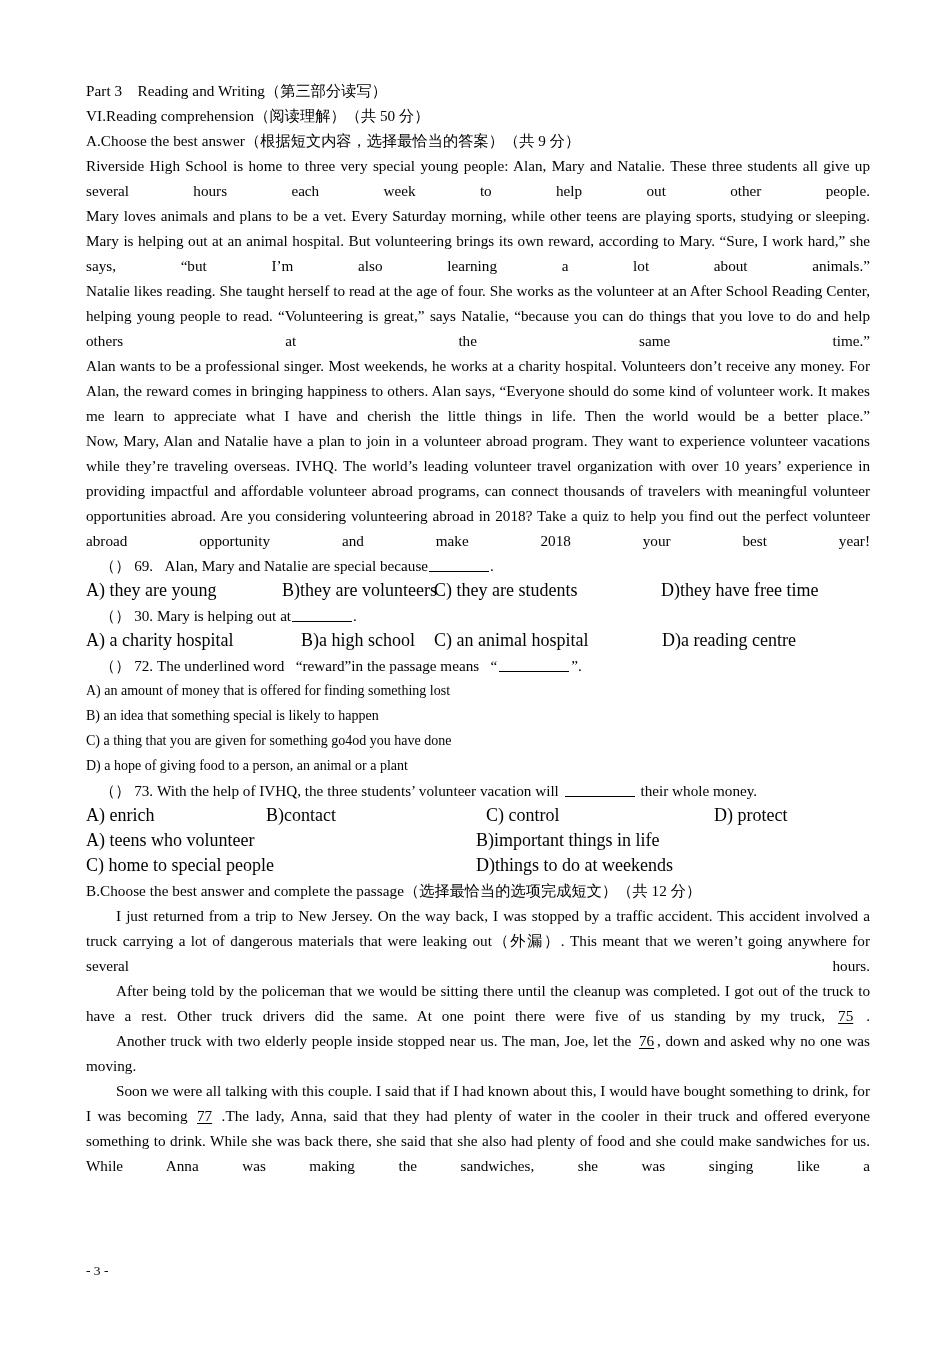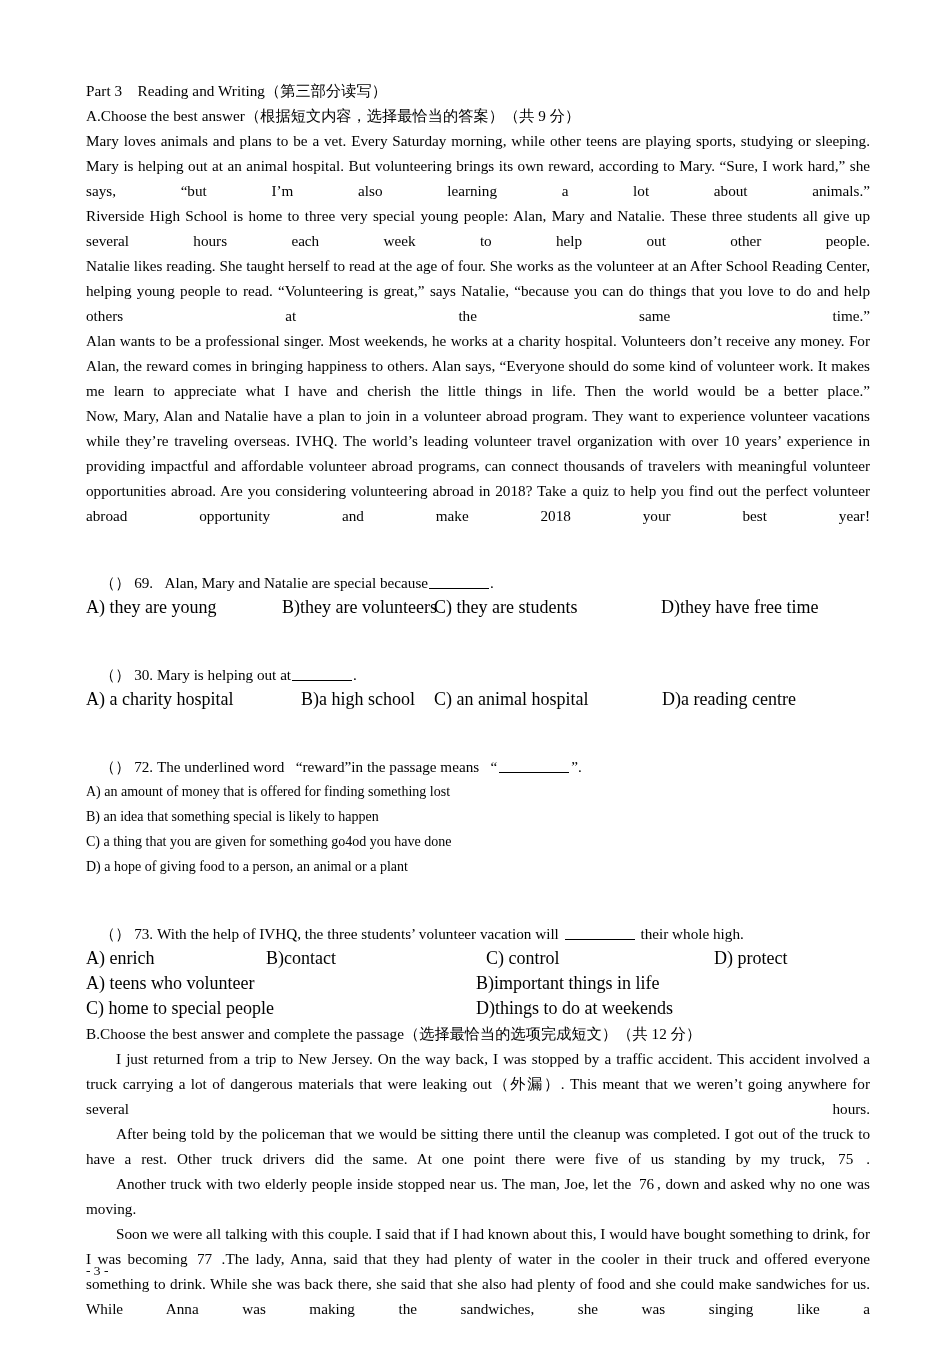--- a/index.html
+++ b/index.html
@@ -50,79 +50,80 @@
   .opt-row {
     font-size: 18px;
     line-height: 25px;
     position: relative;
     white-space: pre;
   }
   .q-line {
     font-size: 15.2px;
     line-height: 25px;
     white-space: pre;
-    margin-top: 42px;
   }
   .qindent { padding-left: 14px; }
   .blank-short {
     display: inline-block;
     border-bottom: 1px solid #000;
     width: 60px;
     height: 13px;
     margin: 0 1px -1px 1px;
   }
   .blank-mid {
     display: inline-block;
     border-bottom: 1px solid #000;
     width: 70px;
     height: 13px;
     margin: 0 2px -1px 2px;
   }
   .numblank {
+    text-decoration: underline;
     text-underline-offset: 2px;
     padding: 0 3px;
   }
   .footer {
     position: absolute;
     left: 86px;
     top: 1262px;
     font-size: 13.5px;
     line-height: 18px;
   }
   .tabcol {
     display: inline-block;
   }
 </style>
 </head>
 <body>
 
 <div class="page">
 
   <div class="line">Part 3    Reading and Writing（第三部分读写）</div>
+  <div class="line">VI.Reading comprehension（阅读理解）（共 50 分）</div>
   <div class="line">A.Choose the best answer（根据短文内容，选择最恰当的答案）（共 9 分）</div>
 
+  <p class="para-just lastfull">Riverside High School is home to three very special young people: Alan, Mary and Natalie. These three students all give up several hours each week to help out other people.</p>
   <p class="para-just lastfull">Mary loves animals and plans to be a vet. Every Saturday morning, while other teens are playing sports, studying or sleeping. Mary is helping out at an animal hospital. But volunteering brings its own reward, according to Mary. “Sure, I work hard,” she says, “but I’m also learning a lot about animals.”</p>
-  <p class="para-just lastfull">Riverside High School is home to three very special young people: Alan, Mary and Natalie. These three students all give up several hours each week to help out other people.</p>
   <p class="para-just lastfull">Natalie likes reading. She taught herself to read at the age of four. She works as the volunteer at an After School Reading Center, helping young people to read. “Volunteering is great,” says Natalie, “because you can do things that you love to do and help others at the same time.”</p>
   <p class="para-just lastfull">Alan wants to be a professional singer. Most weekends, he works at a charity hospital. Volunteers don’t receive any money. For Alan, the reward comes in bringing happiness to others. Alan says, “Everyone should do some kind of volunteer work. It makes me learn to appreciate what I have and cherish the little things in life. Then the world would be a better place.”</p>
   <p class="para-just" style="text-align-last:justify;">Now, Mary, Alan and Natalie have a plan to join in a volunteer abroad program. They want to experience volunteer vacations while they’re traveling overseas. IVHQ. The world’s leading volunteer travel organization with over 10 years’ experience in providing impactful and affordable volunteer abroad programs, can connect thousands of travelers with meaningful volunteer opportunities abroad. Are you considering volunteering abroad in 2018? Take a quiz to help you find out the perfect volunteer abroad opportunity and make 2018 your best year!</p>
 
   <div class="q-line qindent"><span>（）</span> <span>69.</span>   <span>Alan, Mary and Natalie are special because</span><span class="blank-short"></span><span>.</span></div>
   <div class="opt-row"><span class="tabcol" style="width:196px">A) they are young</span><span class="tabcol" style="width:152px">B)they are volunteers</span><span class="tabcol" style="width:227px">C) they are students</span><span class="tabcol">D)they have free time</span></div>
 
   <div class="q-line qindent"><span>（）</span> <span>30.</span> <span>Mary is helping out at</span><span class="blank-short"></span><span>.</span></div>
   <div class="opt-row"><span class="tabcol" style="width:215px">A) a charity hospital</span><span class="tabcol" style="width:133px">B)a high school</span><span class="tabcol" style="width:228px">C) an animal hospital</span><span class="tabcol">D)a reading centre</span></div>
 
   <div class="q-line qindent"><span>（）</span> <span>72.</span> <span>The underlined word   “reward”in the passage means   “</span><span class="blank-mid"></span><span>”.</span></div>
   <div class="blk">A) an amount of money that is offered for finding something lost</div>
   <div class="blk">B) an idea that something special is likely to happen</div>
   <div class="blk">C) a thing that you are given for something go4od you have done</div>
   <div class="blk">D) a hope of giving food to a person, an animal or a plant</div>
 
-  <div class="q-line qindent"><span>（）</span> <span>73.</span> <span>With the help of IVHQ, the three students’ volunteer vacation will</span> <span class="blank-mid"></span> <span>their whole high.</span></div>
+  <div class="q-line qindent"><span>（）</span> <span>73.</span> <span>With the help of IVHQ, the three students’ volunteer vacation will</span> <span class="blank-mid"></span> <span>their whole money.</span></div>
   <div class="opt-row"><span class="tabcol" style="width:180px">A) enrich</span><span class="tabcol" style="width:220px">B)contact</span><span class="tabcol" style="width:228px">C) control</span><span class="tabcol">D) protect</span></div>
 
   <div class="opt-row"><span class="tabcol" style="width:390px">A) teens who volunteer</span><span class="tabcol">B)important things in life</span></div>
   <div class="opt-row"><span class="tabcol" style="width:390px">C) home to special people</span><span class="tabcol">D)things to do at weekends</span></div>
 
   <div class="line">B.Choose the best answer and complete the passage（选择最恰当的选项完成短文）（共 12 分）</div>
 
   <p class="para-just lastfull indent">I just returned from a trip to New Jersey. On the way back, I was stopped by a traffic accident. This accident involved a truck carrying a lot of dangerous materials that were leaking out（外漏）. This meant that we weren’t going anywhere for several hours.</p>
 
   <p class="para-just lastfull indent"><span>After being told by the policeman that we would be sitting there until the cleanup was completed. I got out of the truck to have a rest. Other truck drivers did the same. At one point there were five of us standing by my truck,</span> <span class="numblank">75</span> <span>.</span></p>

